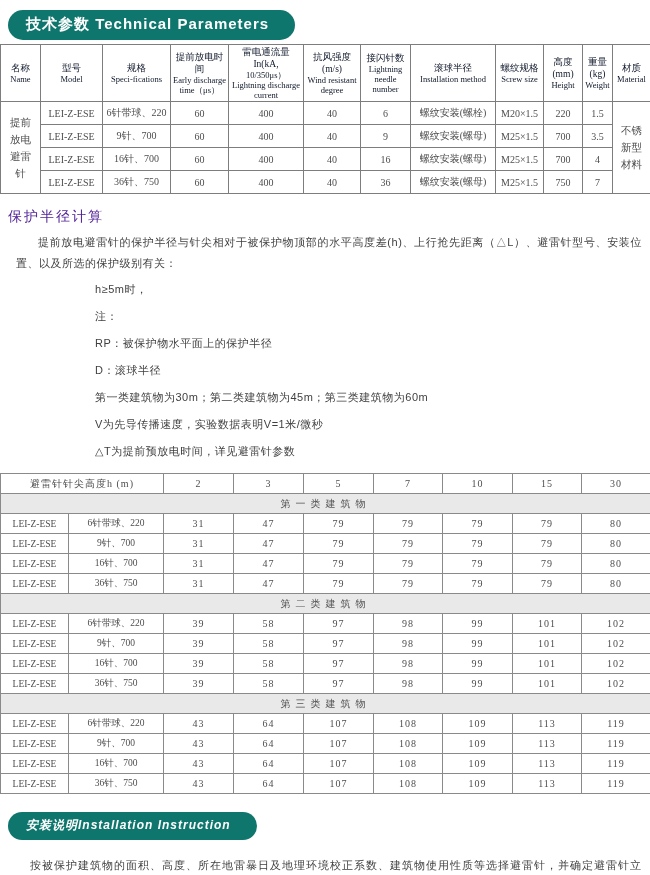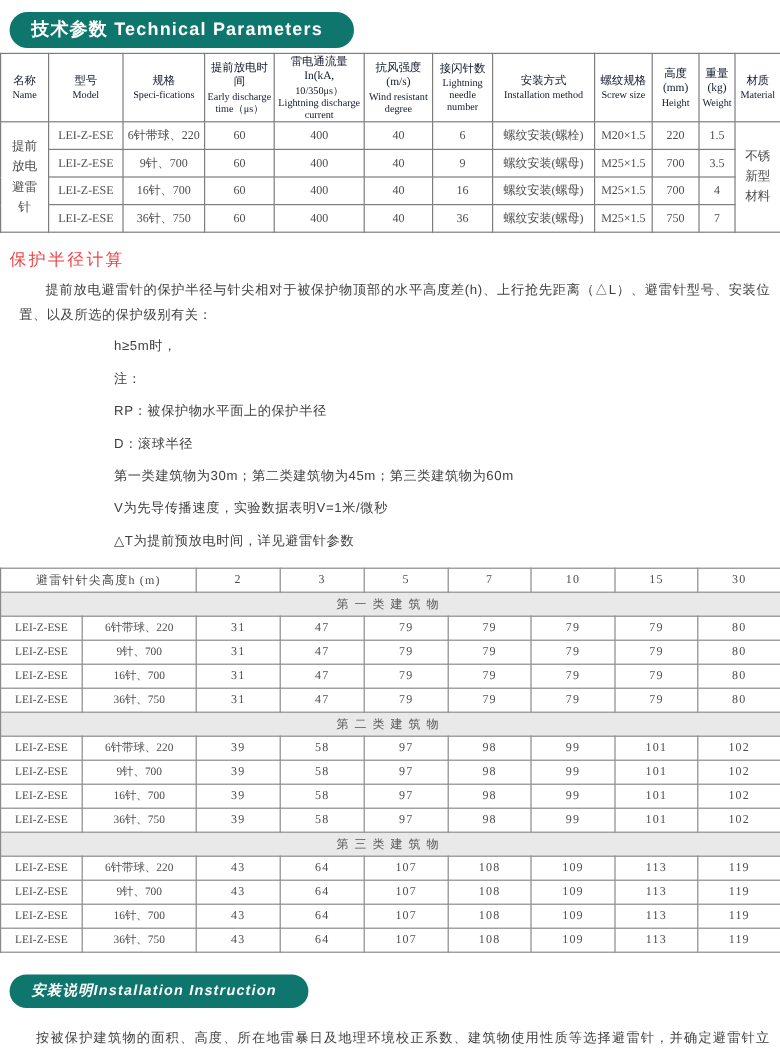--- a/index.html
+++ b/index.html
@@ -17,21 +17,21 @@
            padding:1px;overflow:hidden;}
   table.t1 thead tr{height:46px;}
   table.t1 tbody tr{height:23px;}
   table.t1 th{font-weight:normal;color:#0f172a;}
   .hcn{font-size:9.5px;line-height:12px;}
   .hen{font-size:8.5px;line-height:10px;}
   table.t1 td{font-size:10px;}
   td.vert span{display:inline-block;width:2.2em;word-break:break-all;line-height:17px;
            font-size:10.5px;text-align:center;}
   
-  .sec-title{margin:14px 0 0 8px;font-size:14px;color:#ef4444;letter-spacing:2px;}
+  .sec-title{margin:14px 0 0 8px;font-size:14px;color:#4c1d95;letter-spacing:2px;}
   .intro{margin:6px 8px 0 16px;font-size:11px;line-height:21px;text-indent:2em;
          text-align:justify;letter-spacing:0.5px;}
   .formulas{margin:2px 0 0 95px;font-size:11px;letter-spacing:0.5px;}
   .formulas div{line-height:27px;white-space:nowrap;}
   
   table.t2{border-collapse:collapse;table-layout:fixed;width:650px;margin-top:8px;
            font-family:"Liberation Serif",serif;color:#4d4d4d;padding-left:32px;}
   table.t2 td{border:1px solid #8a8a8a;text-align:center;vertical-align:middle;
            font-size:10px;letter-spacing:1px;padding:0 1px;overflow:hidden;}
   table.t2 tr{height:20px;}
@@ -91,21 +91,21 @@
           </th>
         <th>
             <div class="hcn">抗风强度(m/s)</div>
             <div class="hen">Wind resistant degree</div>
           </th>
         <th>
             <div class="hcn">接闪针数</div>
             <div class="hen">Lightning needle number</div>
           </th>
         <th>
-            <div class="hcn">安装方式</div>
+            <div class="hcn">滚球半径</div>
             <div class="hen">Installation method</div>
           </th>
         <th>
             <div class="hcn">螺纹规格</div>
             <div class="hen">Screw size</div>
           </th>
         <th>
             <div class="hcn">高度(mm)</div>
             <div class="hen">Height</div>
           </th>

